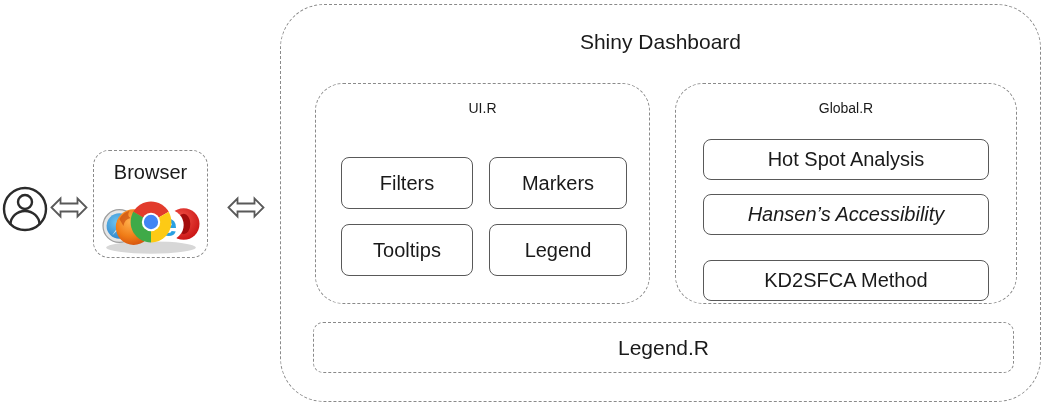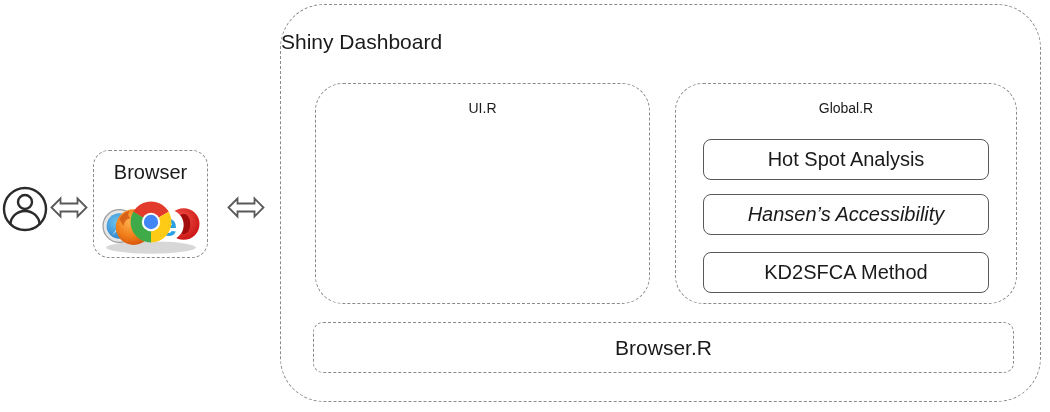--- a/index.html
+++ b/index.html
@@ -33,21 +33,21 @@
   }
 
   
   .shiny-box{
     left:280px;top:4px;width:761px;height:398px;
     border:1px dashed #8a8a8a;border-radius:44px;
     box-sizing:border-box;
   }
   .shiny-title{
     position:absolute;top:24px;left:0;width:100%;
-    text-align:left;font-size:21px;line-height:25px;
+    text-align:center;font-size:21px;line-height:25px;
   }
 
   .sub-box{
     position:absolute;
     border:1px dashed #8a8a8a;border-radius:28px;
     box-sizing:border-box;
   }
   .uir-box{left:34px;top:78px;width:335px;height:221px;}
   .server-box{left:394px;top:78px;width:342px;height:221px;}
   .sub-title{
@@ -70,21 +70,21 @@
     box-sizing:border-box;
   }
   .s-node{
     position:absolute;left:27px;right:27px;height:41px;
     border:1px solid #595959;border-radius:8px;
     background:#ffffff;
     display:flex;align-items:center;justify-content:center;
     font-size:20px;
     box-sizing:border-box;
   }
-  .s1{top:55px;} .s2{top:110px;font-style:italic;} .s3{top:168px;}
+  .s1{top:55px;} .s2{top:110px;font-style:italic;} .s3{top:176px;}
 
   .global-bar{
     position:absolute;left:32px;top:317px;width:701px;height:51px;
     border:1px dashed #8a8a8a;border-radius:10px;
     box-sizing:border-box;
     display:flex;align-items:center;justify-content:center;
     font-size:21px;
   }
 </style>
 </head>
@@ -157,27 +157,33 @@
 
   <svg class="abs arrow-svg-2" viewBox="0 0 38 27">
     <polygon points="1.5,13.5 10.5,4.5 10.5,9.5 27.5,9.5 27.5,4.5 36.5,13.5 27.5,22.5 27.5,17.5 10.5,17.5 10.5,22.5" fill="#ffffff" stroke="#595959" stroke-width="1.8" stroke-linejoin="miter"></polygon>
   </svg>
 
   <div class="abs shiny-box">
     <div class="shiny-title">Shiny Dashboard</div>
 
     <div class="sub-box uir-box">
       <div class="sub-title">UI.R</div>
+      <div class="ui-grid">
+        <div class="node">Filters</div>
+        <div class="node">Markers</div>
+        <div class="node">Tooltips</div>
+        <div class="node">Legend</div>
+      </div>
     </div>
 
     <div class="sub-box server-box">
       <div class="sub-title">Global.R</div>
       <div class="s-node s1">Hot Spot Analysis</div>
       <div class="s-node s2">Hansen’s Accessibility</div>
       <div class="s-node s3">KD2SFCA Method</div>
     </div>
 
     <div class="global-bar">
-      <span>Browser.R</span>
+      <span>Legend.R</span>
     </div>
   </div>
 
 </div>
 
 </body></html>

